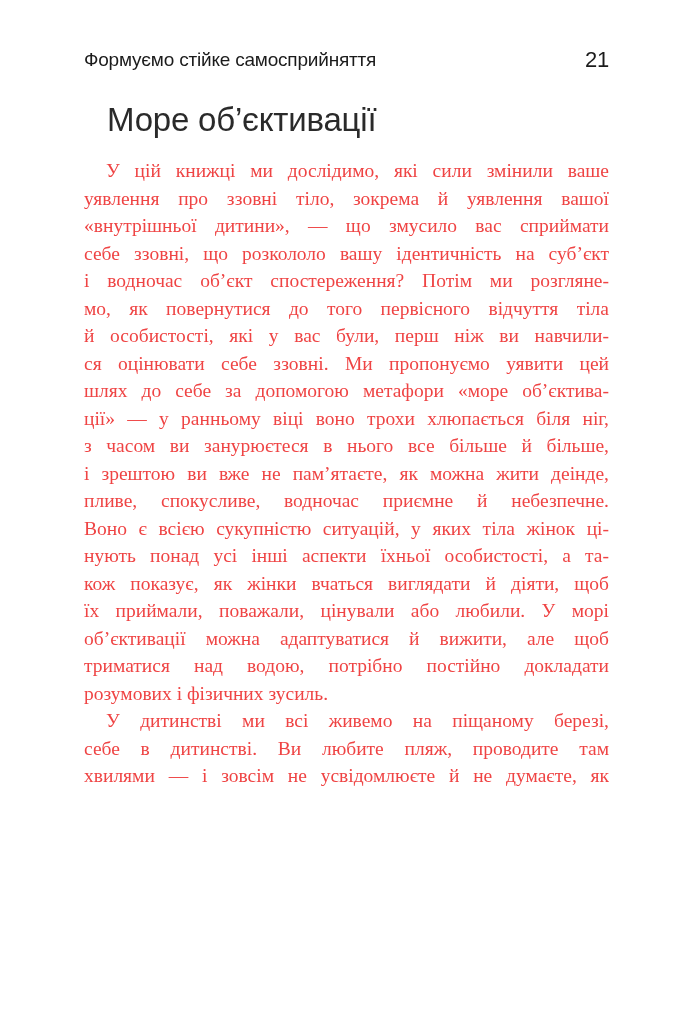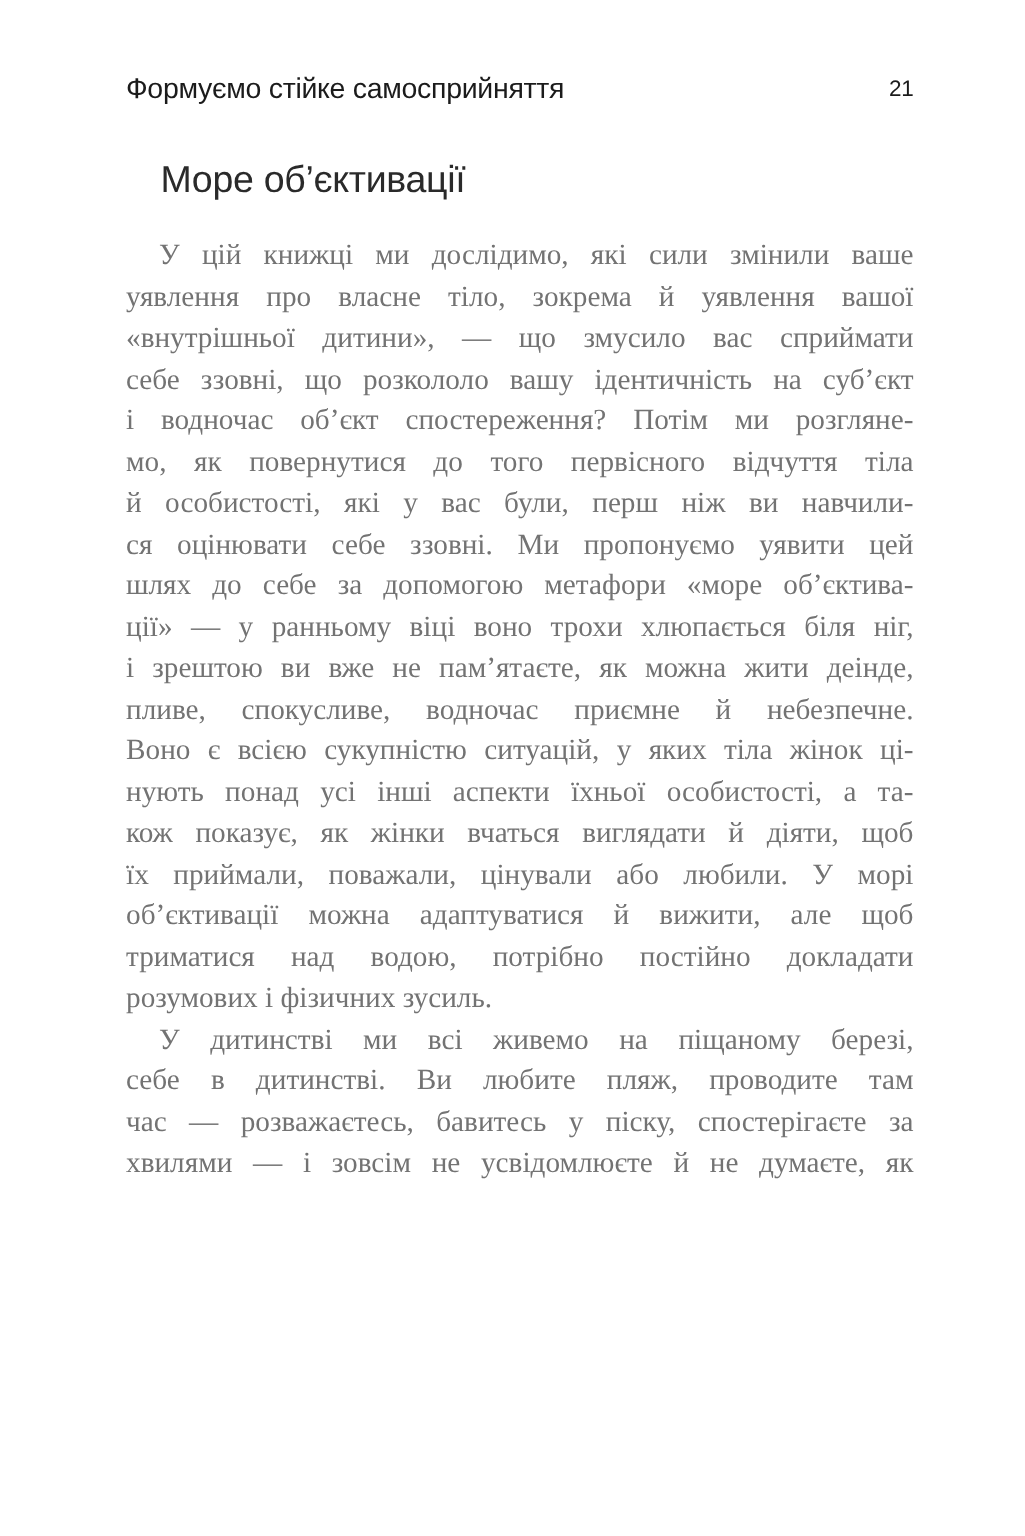--- a/index.html
+++ b/index.html
@@ -23,38 +23,38 @@
     justify-content: space-between;
     align-items: flex-end;
     font-family: "Liberation Sans", sans-serif;
     font-size: 19px;
     line-height: 24px;
     letter-spacing: -0.2px;
     color: #1b1b1b;
   }
   .running-header .page-number {
     font-family: "Liberation Sans", sans-serif;
-    font-size: 15px;
+    font-size: 22px;
   }
   .section-title {
     margin: 33px 0 0 0;
     padding-left: 23px;
     font-family: "Liberation Sans", sans-serif;
     font-weight: 400;
-    font-size: 25px;
+    font-size: 33px;
     line-height: 30px;
     letter-spacing: -0.2px;
     color: #2a2a2a;
   }
   .body-text {
     margin-top: 22px;
     font-family: "Liberation Serif", "DejaVu Serif", serif;
     font-size: 19.5px;
     line-height: 27.5px;
-    color: #737373;
+    color: #ef4444;
   }
   .body-text .line {
     text-align: justify;
     text-align-last: justify;
     white-space: normal;
     height: 27.5px;
     overflow: visible;
   }
   .body-text .line.indent {
     padding-left: 22px;
@@ -69,36 +69,36 @@
 <div class="page">
   <div class="running-header">
     <span class="running-title">Формуємо стійке самосприйняття</span>
     <span class="page-number">21</span>
   </div>
 
   <h1 class="section-title">Море об’єктивації</h1>
 
   <div class="body-text">
       <div class="line indent">У цій книжці ми дослідимо, які сили змінили ваше</div>
-      <div class="line">уявлення про власне тіло, зокрема й уявлення вашої</div>
+      <div class="line">уявлення про ззовні тіло, зокрема й уявлення вашої</div>
       <div class="line">«внутрішньої дитини», — що змусило вас сприймати</div>
       <div class="line">себе ззовні, що розкололо вашу ідентичність на суб’єкт</div>
       <div class="line">і водночас об’єкт спостереження? Потім ми розгляне-</div>
       <div class="line">мо, як повернутися до того первісного відчуття тіла</div>
       <div class="line">й особистості, які у вас були, перш ніж ви навчили-</div>
       <div class="line">ся оцінювати себе ззовні. Ми пропонуємо уявити цей</div>
       <div class="line">шлях до себе за допомогою метафори «море об’єктива-</div>
       <div class="line">ції» — у ранньому віці воно трохи хлюпається біля ніг,</div>
+      <div class="line">з часом ви занурюєтеся в нього все більше й більше,</div>
       <div class="line">і зрештою ви вже не пам’ятаєте, як можна жити деінде,</div>
       <div class="line">пливе, спокусливе, водночас приємне й небезпечне.</div>
       <div class="line">Воно є всією сукупністю ситуацій, у яких тіла жінок ці-</div>
       <div class="line">нують понад усі інші аспекти їхньої особистості, а та-</div>
       <div class="line">кож показує, як жінки вчаться виглядати й діяти, щоб</div>
       <div class="line">їх приймали, поважали, цінували або любили. У морі</div>
       <div class="line">об’єктивації можна адаптуватися й вижити, але щоб</div>
       <div class="line">триматися над водою, потрібно постійно докладати</div>
       <div class="line no-justify">розумових і фізичних зусиль.</div>
       <div class="line indent">У дитинстві ми всі живемо на піщаному березі,</div>
       <div class="line">себе в дитинстві. Ви любите пляж, проводите там</div>
-      <div class="line">час — розважаєтесь, бавитесь у піску, спостерігаєте за</div>
       <div class="line">хвилями — і зовсім не усвідомлюєте й не думаєте, як</div>
     </div>
 </div>
 
 </body></html>

